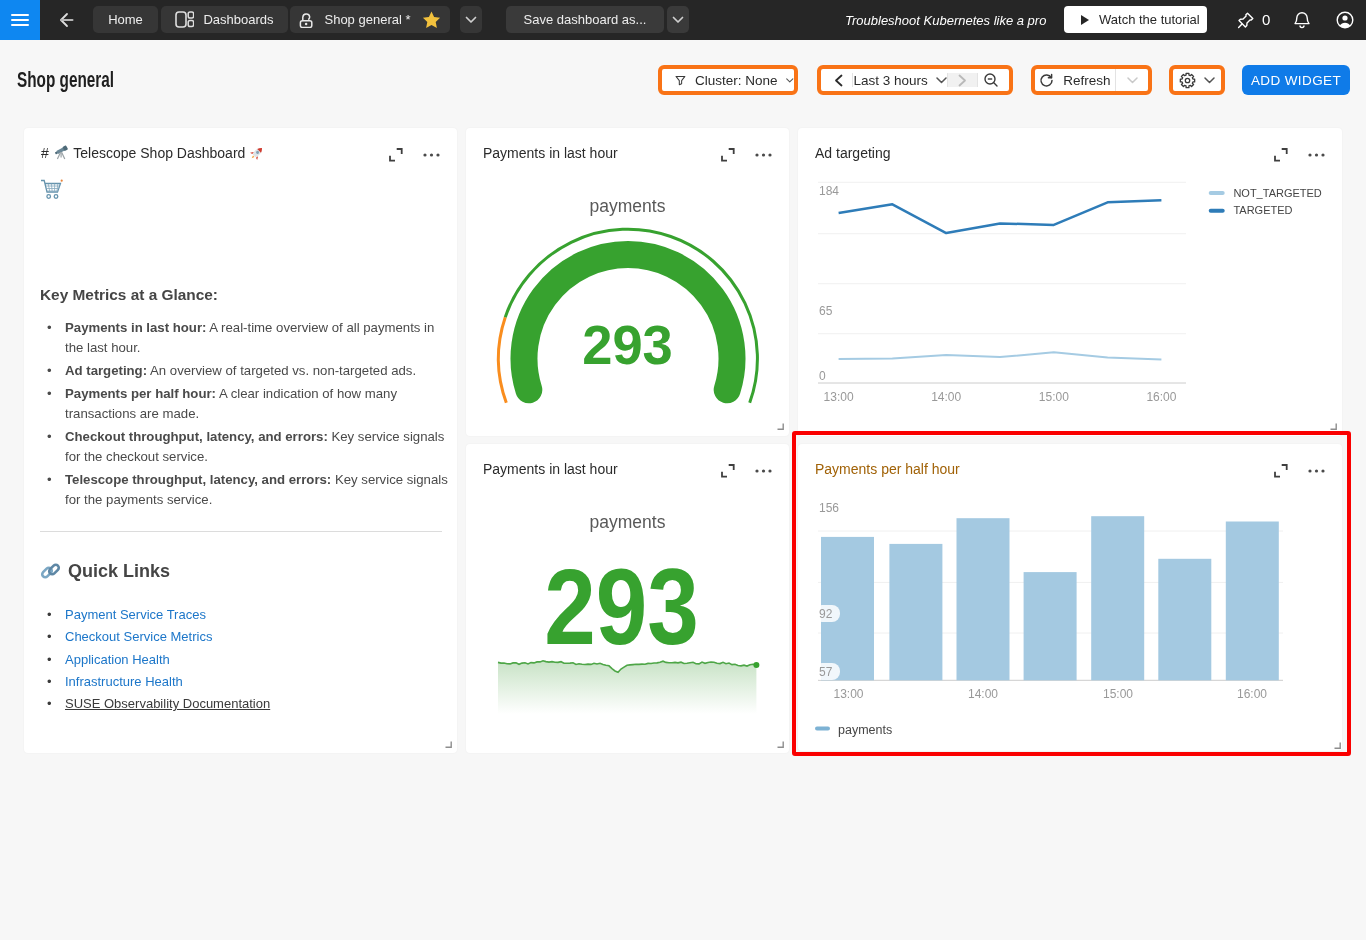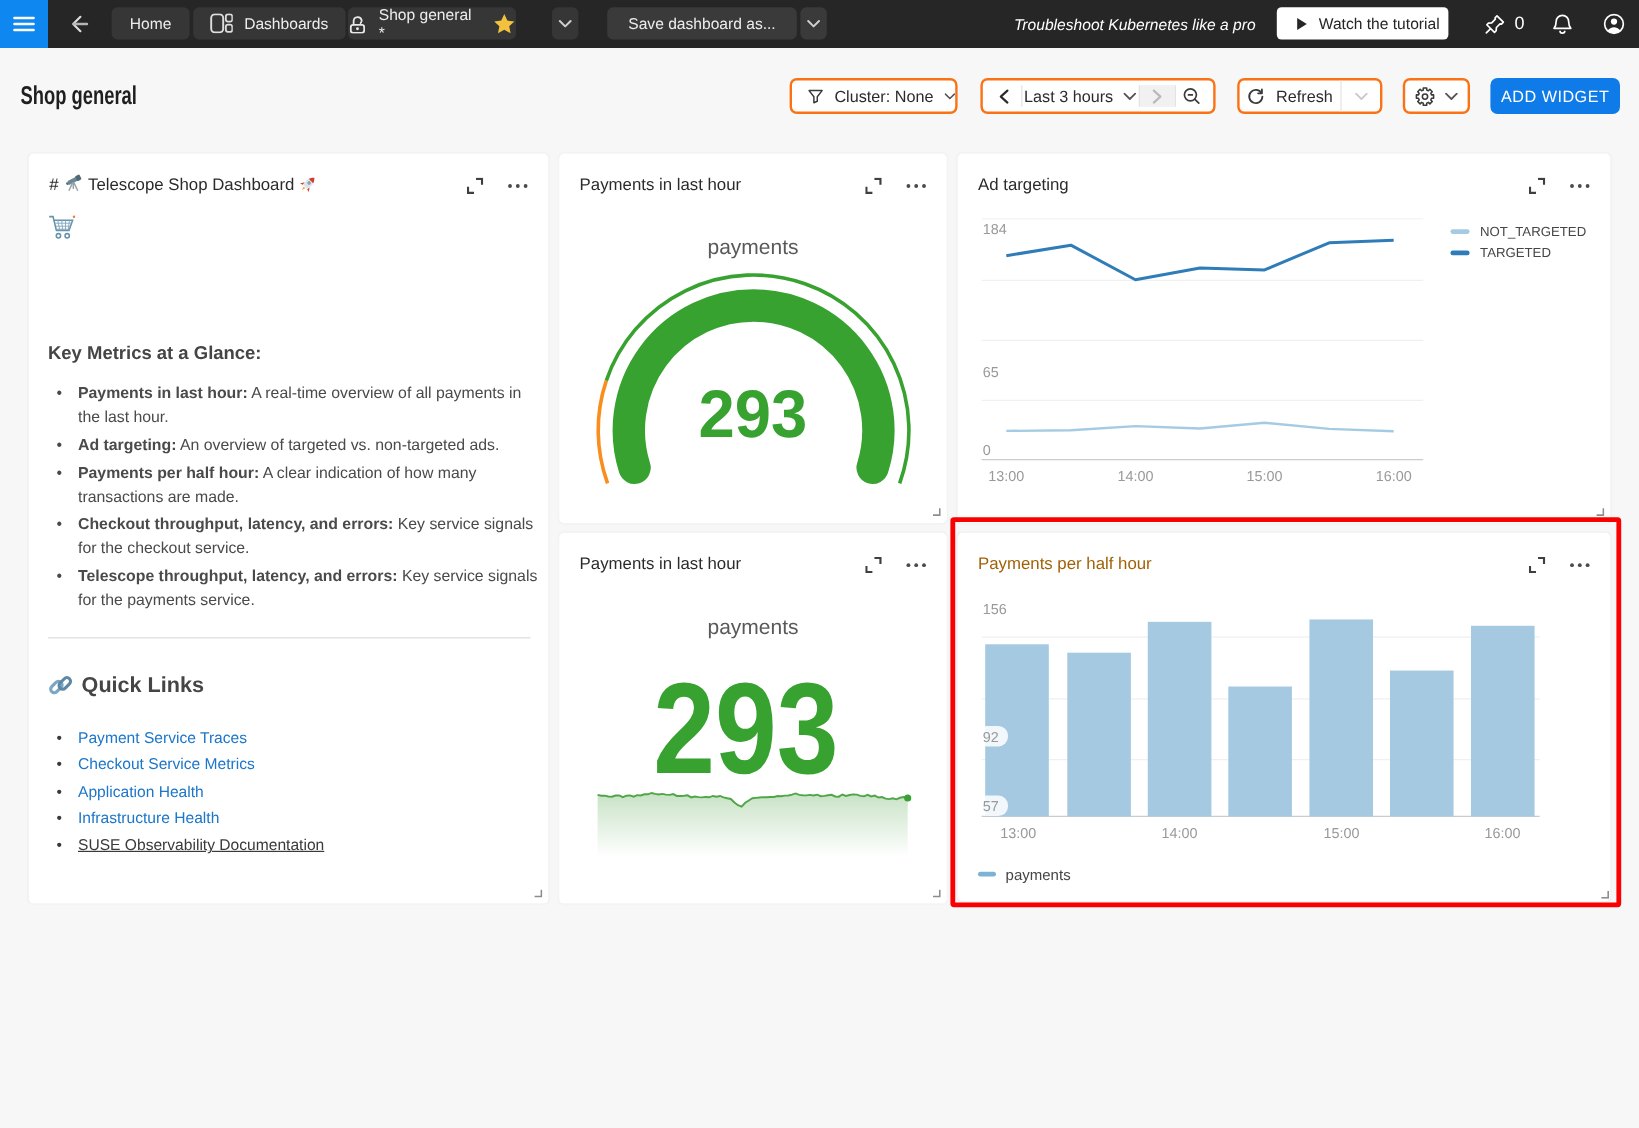--- a/index.html
+++ b/index.html
@@ -7,21 +7,21 @@
 #stage { position:relative; width:1366px; height:940px; }
 .abs { position:absolute; }
 
 #topbar { position:absolute; left:0; top:0; width:1366px; height:40px; background:#262626; }
 #burger { position:absolute; left:0; top:0; width:40px; height:40px; background:#0e87f1; }
 #burger i { position:absolute; left:11px; width:18px; height:2px; background:#fff; border-radius:1px; }
 .pill { position:absolute; top:6px; height:27px; background:#363636; border-radius:5px; color:#ededed; font-size:13px; display:flex; align-items:center; justify-content:center; }
 .tbtxt { color:#ededed; }
 
 #ph-title { position:absolute; left:17px; top:67.5px; font-size:21.5px; font-weight:bold; color:#1f1f1f; transform:scaleX(0.713); transform-origin:0 0; }
-.wbtn { position:absolute; top:65px; height:30px; background:#fff; border:2px solid #f97316; border-radius:6px; color:#2b2b2b; font-size:13.5px; display:flex; align-items:center; white-space:nowrap; }
+.wbtn { position:absolute; top:65px; height:30px; background:#fff; border:4px solid #f97316; border-radius:6px; color:#2b2b2b; font-size:13.5px; display:flex; align-items:center; white-space:nowrap; }
 
 .card { position:absolute; background:#fff; border-radius:4px; box-shadow:0 0 2px rgba(0,0,0,0.05); }
 .exic{width:14px;height:14px;} .dtic{width:18px;height:4px;} .rzic{width:7px;height:7px;}
 </style>
 </head>
 <body>
 <div id="stage">
   <div id="topbar"></div>
   <div id="burger">
       <i style="top:14px"></i>
@@ -34,21 +34,21 @@
     <path d="M3.5 8 H14.5" stroke="#b5b5b5" stroke-width="2" stroke-linecap="round"></path>
   </svg>
 
   <div class="pill" style="left:93px;width:65px;">Home</div>
   <div class="pill" style="left:161px;width:127px;">
     <svg width="19" height="17" viewBox="0 0 19 17" style="margin-right:9px">
       <rect x="1" y="1" width="10" height="15" rx="3" fill="none" stroke="#dedede" stroke-width="1.6"></rect>
       <rect x="13.2" y="1" width="5.4" height="6" rx="1.8" fill="none" stroke="#dedede" stroke-width="1.5"></rect>
       <rect x="13.2" y="9.6" width="5.4" height="6" rx="1.8" fill="none" stroke="#dedede" stroke-width="1.5"></rect>
     </svg>Dashboards</div>
-  <div class="pill" style="left:290px;width:140px;">
+  <div class="pill" style="left:290px;width:160px;">
     <svg width="16" height="16" viewBox="0 0 16 16" style="margin-right:10px">
       <rect x="2.4" y="8.7" width="11.4" height="6.8" rx="2" fill="none" stroke="#e8e8e8" stroke-width="1.5"></rect>
       <path d="M4.8 8.5 V5.3 a3.5 3.5 0 0 1 6.9 -0.5 c0 0.9 -0.35 1.75 -0.95 2.35" fill="none" stroke="#e8e8e8" stroke-width="1.5" stroke-linecap="round"></path>
       <circle cx="8.1" cy="12.1" r="1.25" fill="#e8e8e8"></circle>
     </svg>Shop general *
     <svg width="21" height="20" viewBox="0 0 21 20" style="margin-left:10px">
       <path d="M10.5 1.5 l2.6 5.6 6 0.7 -4.4 4.1 1.2 6 -5.4 -3 -5.4 3 1.2 -6 -4.4 -4.1 6 -0.7 z" fill="#f2c13d"></path>
     </svg>
   </div>
   <div class="pill" style="left:460px;width:22px;">

